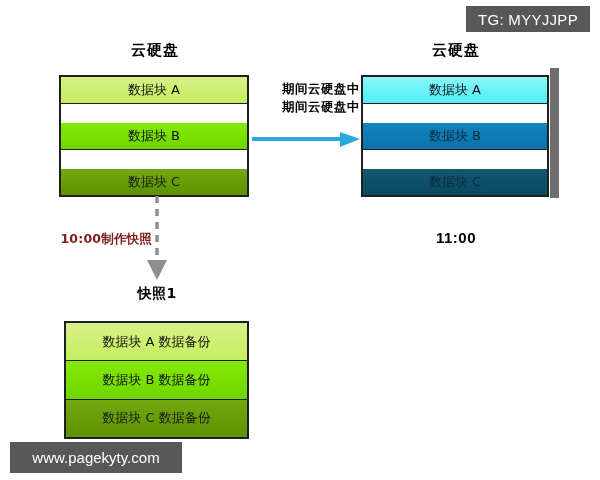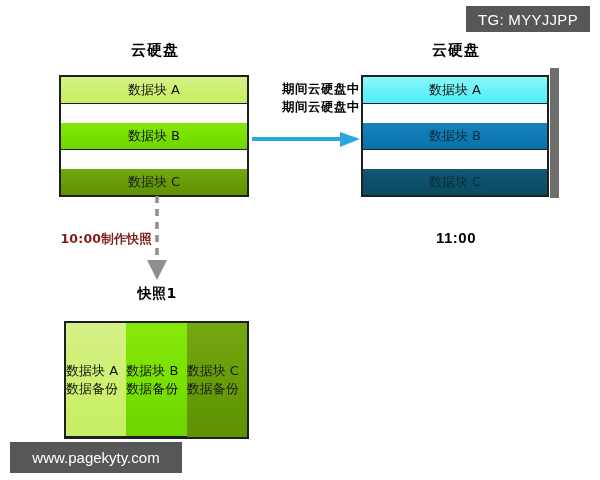--- a/index.html
+++ b/index.html
@@ -167,21 +167,21 @@
   
   .snap-box {
     position: absolute;
     left: 64px;
     top: 321px;
     width: 185px;
     height: 118px;
     border: 2px solid #1f1f1f;
     box-sizing: border-box;
     display: flex;
-    flex-direction: row;
+    flex-direction: column;
   }
 
   
   .time-right {
     position: absolute;
     left: 362px;
     top: 229px;
     width: 188px;
     text-align: center;
     font-size: 15px;

